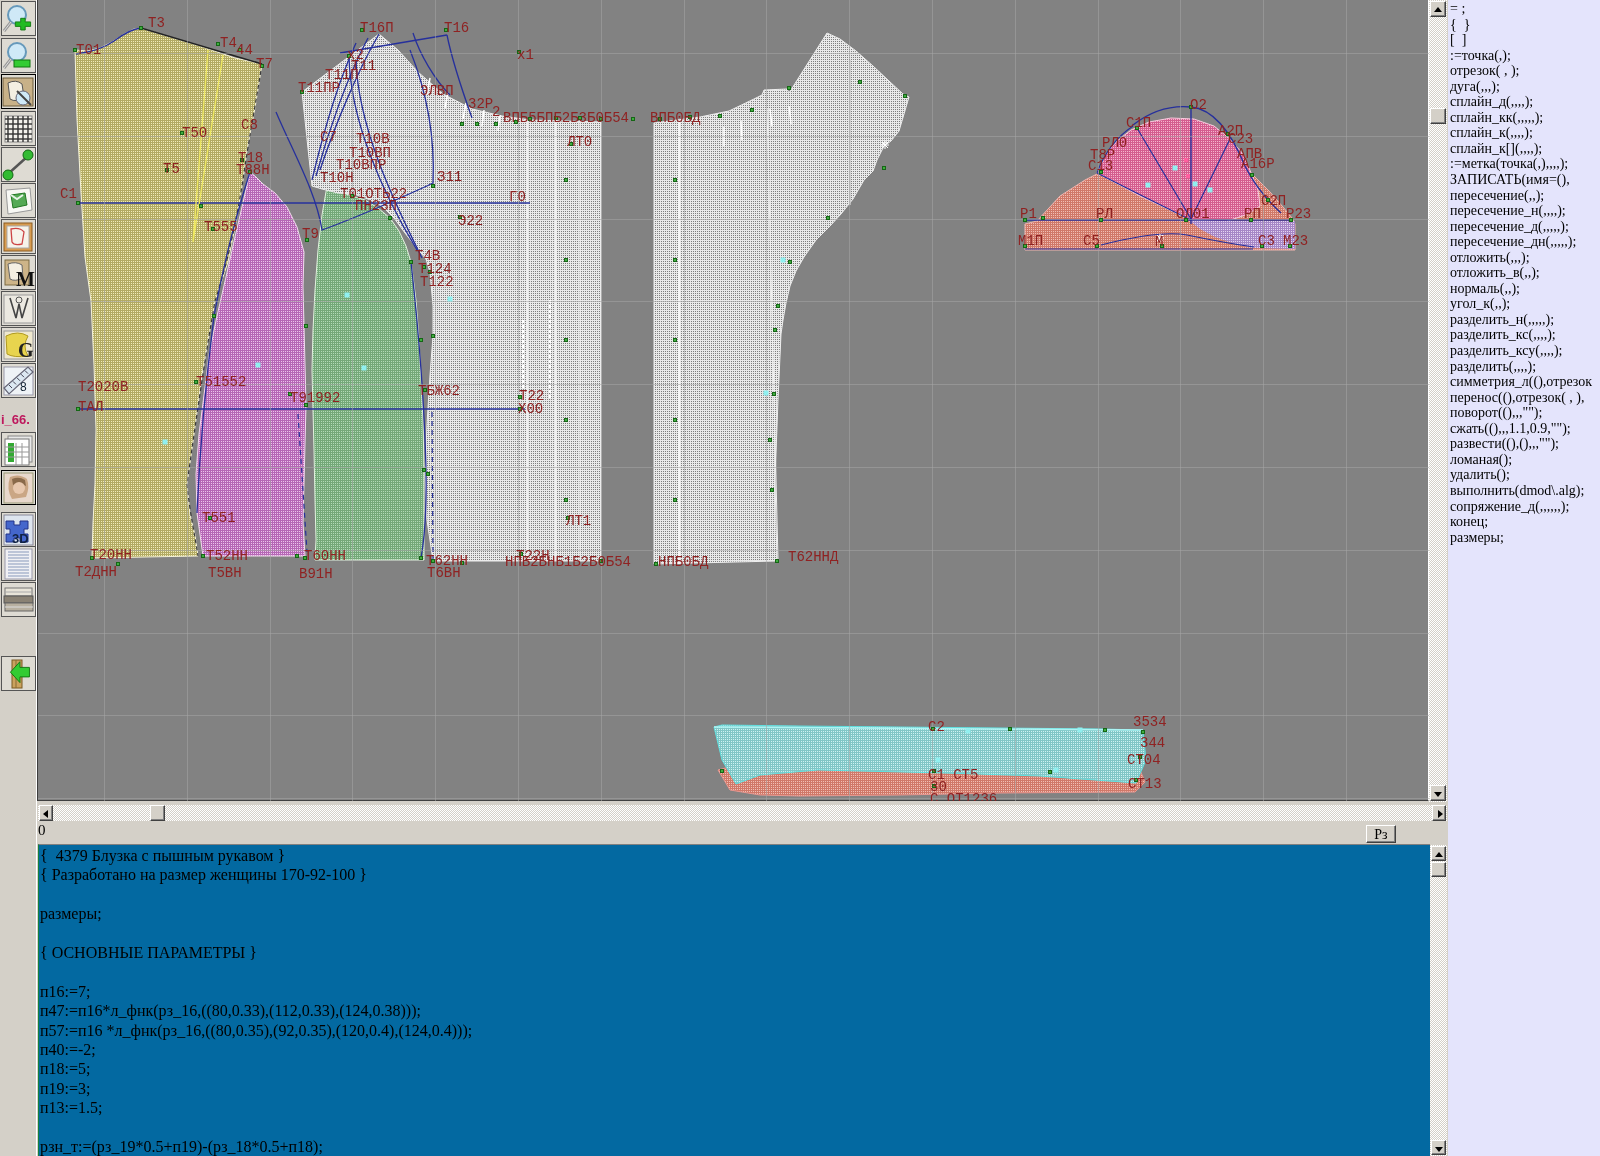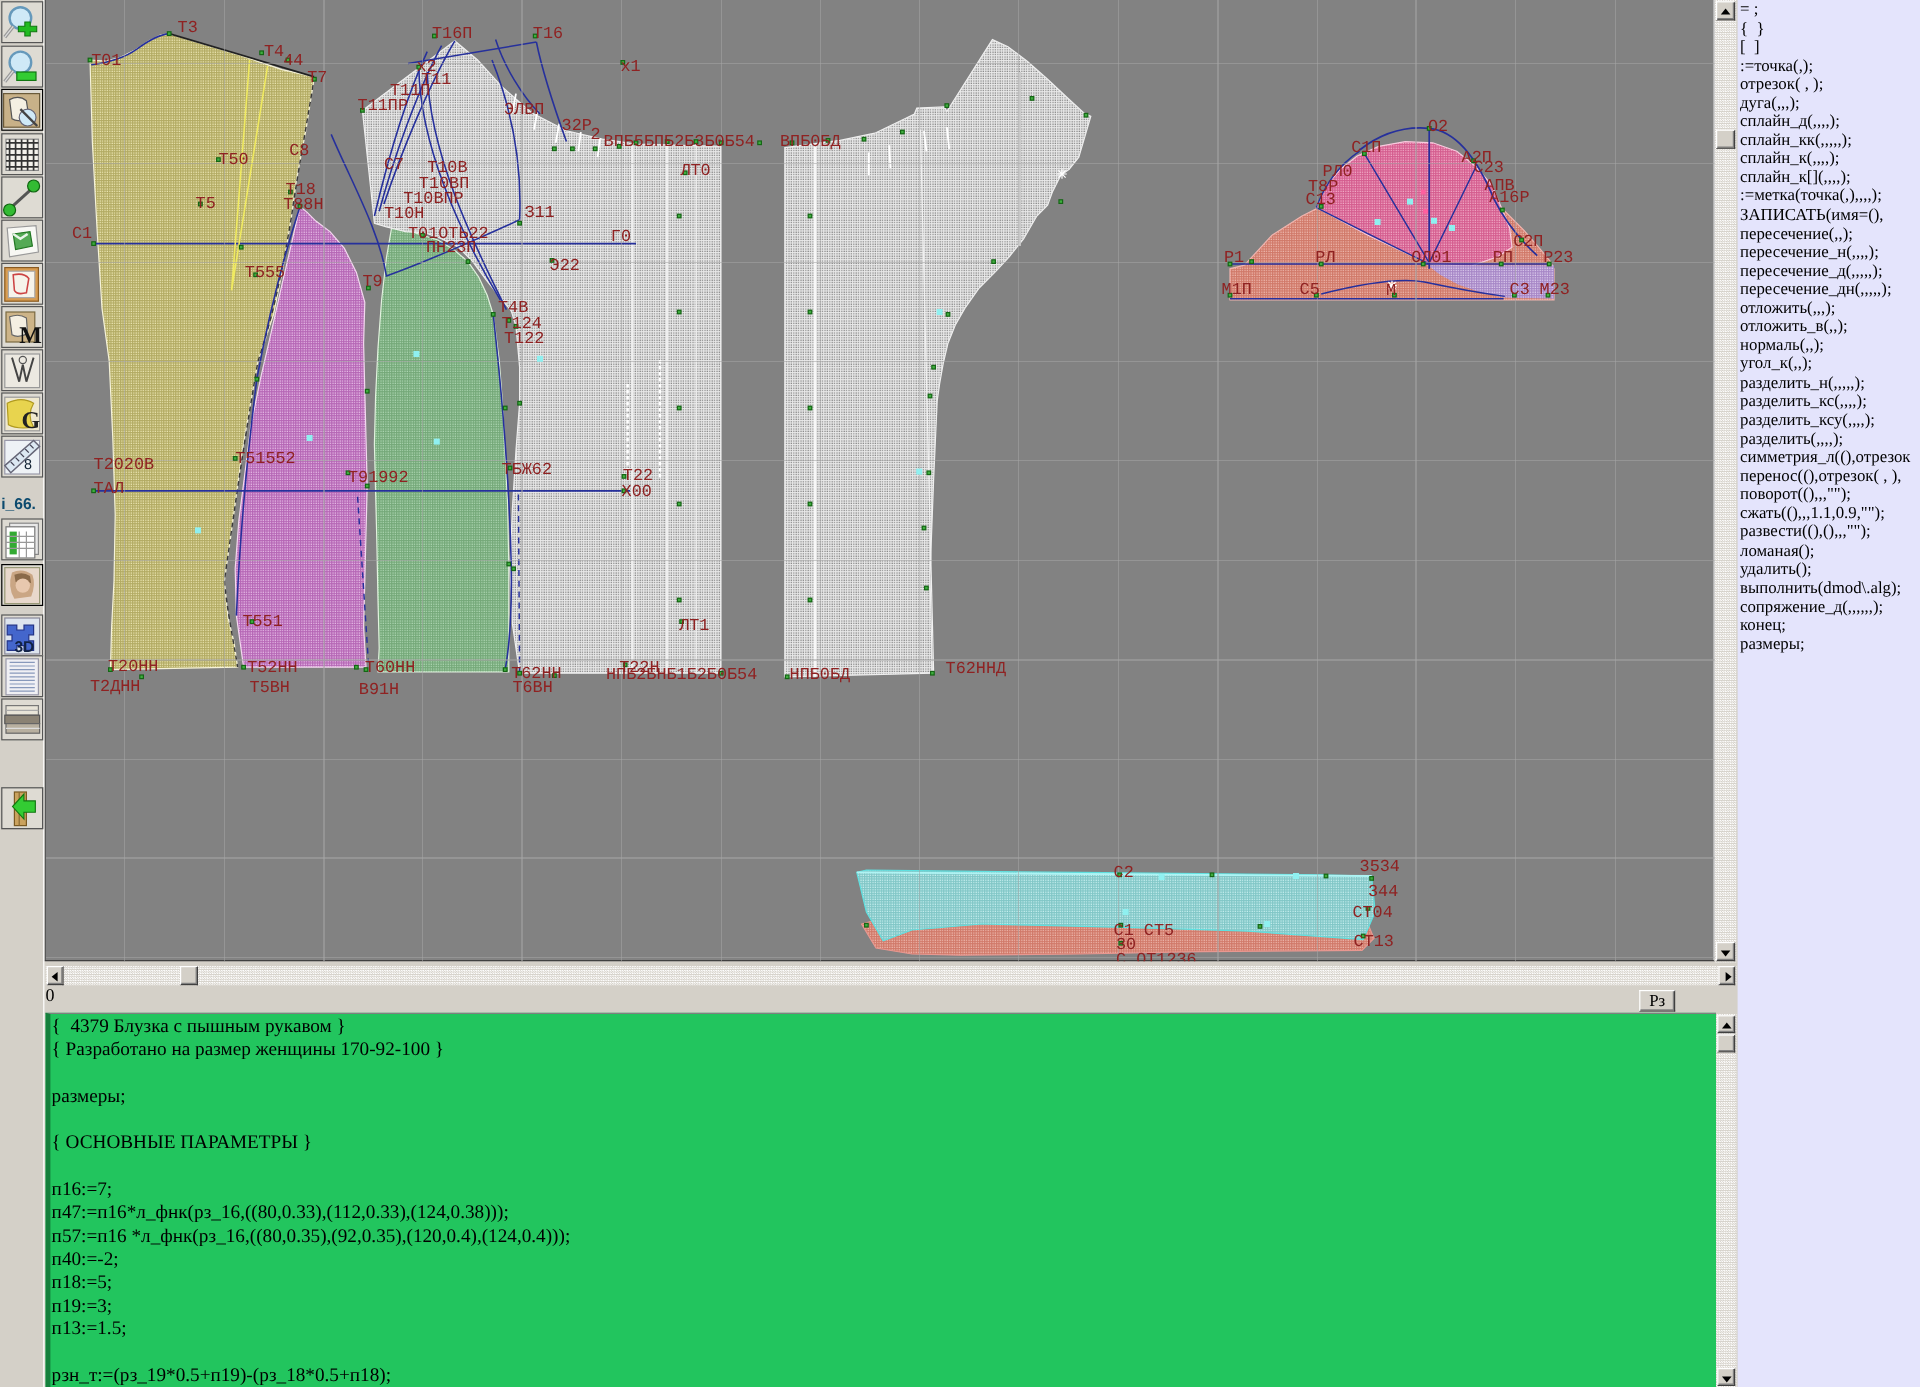--- a/index.html
+++ b/index.html
@@ -3,21 +3,21 @@
 *{margin:0;padding:0;box-sizing:border-box}
 html,body{width:1600px;height:1156px;overflow:hidden}
 body{position:relative;font-family:"Liberation Sans",sans-serif;background:#d4d0c8}
 #tb{position:absolute;left:0;top:0;width:37px;height:1156px;background:#d4d0c8;border-right:1px solid #fff}
 .ic{position:absolute;left:1px;width:35px;height:35px;background:#dedbd3;border:1px solid #555}
 #cvbg{position:absolute;left:37px;top:0;width:1392px;height:801px;background:#828282;border-bottom:1px solid #404040;border-left:1px solid #3c3c3c;border-right:1px solid #ffffff}
 .sbtrack{position:absolute;background:repeating-conic-gradient(#ffffff 0% 25%, #d4d0c8 0% 50%);background-size:2px 2px}
 .sbb{position:absolute;background:#d4d0c8;border-top:1px solid #fff;border-left:1px solid #fff;border-right:1px solid #404040;border-bottom:1px solid #404040;box-shadow:inset -1px -1px 0 #808080}
 #panel{position:absolute;left:1448px;top:0;width:152px;height:1156px;background:#e4e4fc;font-family:"Liberation Serif",serif;font-size:14px;line-height:15.55px;color:#000;padding:1px 0 0 2px;white-space:pre;overflow:hidden}
 #zero{position:absolute;left:38px;top:822px;font-family:"Liberation Serif",serif;font-size:15px;color:#000}
-#code{position:absolute;left:38px;top:844px;width:1392px;height:312px;background:#22c55e;border-top:1px solid #808080;border-left:4px solid #15803d;font-family:"Liberation Serif",serif;font-size:16px;line-height:19.4px;color:#000;padding:1px 0 0 1px;white-space:pre;overflow:hidden}
+#code{position:absolute;left:38px;top:844px;width:1392px;height:312px;background:#0369a1;border-top:1px solid #808080;border-left:1px solid #15803d;font-family:"Liberation Serif",serif;font-size:16px;line-height:19.4px;color:#000;padding:1px 0 0 1px;white-space:pre;overflow:hidden}
 .wbtn{position:absolute;background:#d4d0c8;border-top:1px solid #fff;border-left:1px solid #fff;border-right:1px solid #404040;border-bottom:1px solid #404040;box-shadow:inset -1px -1px 0 #808080;font-family:"Liberation Serif",serif;font-size:14px;text-align:center;line-height:17px}
 </style></head><body>
 <div id="cvbg"></div>
 <svg id="cv" xmlns="http://www.w3.org/2000/svg" viewBox="38 0 1391 801" width="1391" height="801" style="position:absolute;left:38px;top:0">
     <defs>
 <pattern id="pY" width="2" height="2" patternUnits="userSpaceOnUse">
  <rect width="2" height="2" fill="#b2aa62"></rect>
         <rect x="1" y="1" width="1" height="1" fill="#f0ebb9"></rect>
 </pattern>
 <pattern id="pM" width="2" height="2" patternUnits="userSpaceOnUse">
@@ -543,21 +543,21 @@
     <div class="ic" style="top:363px;border-color:#555"><svg width="33" height="34" viewBox="0 0 33 34">
         <rect x="2" y="3" width="29" height="28" fill="#eef2f6" stroke="#99a"></rect>
         <path d="M2,24 L26,3 L31,8 L7,30 Z" fill="#dce8f2" stroke="#667" stroke-width="1.2"></path>
         <line x1="7" y1="21.0" x2="10" y2="24.0" stroke="#445" stroke-width="1"></line>
         <line x1="11" y1="17.4" x2="14" y2="20.4" stroke="#445" stroke-width="1"></line>
         <line x1="15" y1="13.8" x2="18" y2="16.8" stroke="#445" stroke-width="1"></line>
         <line x1="19" y1="10.2" x2="22" y2="13.2" stroke="#445" stroke-width="1"></line>
         <line x1="23" y1="6.6" x2="26" y2="9.6" stroke="#445" stroke-width="1"></line>
         <text x="18" y="27" font-family="Liberation Sans,sans-serif" font-size="12" fill="#123">8</text>
       </svg></div>
-    <div style="position:absolute;left:1px;top:412px;width:36px;font-family:'Liberation Sans',sans-serif;font-weight:bold;font-size:13px;color:#0c4a6e">i_66.</div>
+    <div style="position:absolute;left:1px;top:412px;width:36px;font-family:'Liberation Sans',sans-serif;font-weight:bold;font-size:13px;color:#be185d">i_66.</div>
     <div class="ic" style="top:432px;border-color:#555"><svg width="33" height="34" viewBox="0 0 33 34">
         <rect x="6" y="3" width="24" height="26" fill="#e8e8e8" stroke="#888"></rect>
         <rect x="3" y="6" width="24" height="26" fill="#ffffff" stroke="#777"></rect>
         <rect x="6" y="10" width="6" height="19" fill="#33aa33"></rect>
         <line x1="3" y1="14" x2="27" y2="14" stroke="#999"></line>
         <line x1="3" y1="19" x2="27" y2="19" stroke="#999"></line>
         <line x1="3" y1="24" x2="27" y2="24" stroke="#999"></line>
         <line x1="14" y1="10" x2="14" y2="32" stroke="#999"></line>
         <line x1="20" y1="10" x2="20" y2="32" stroke="#999"></line>
       </svg></div>

